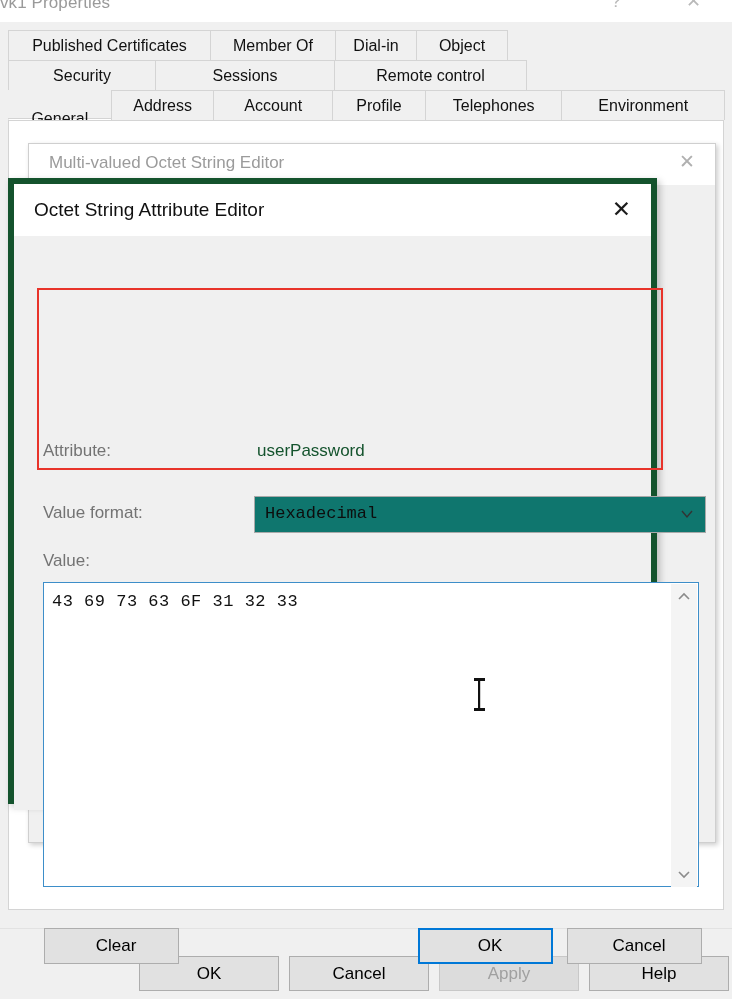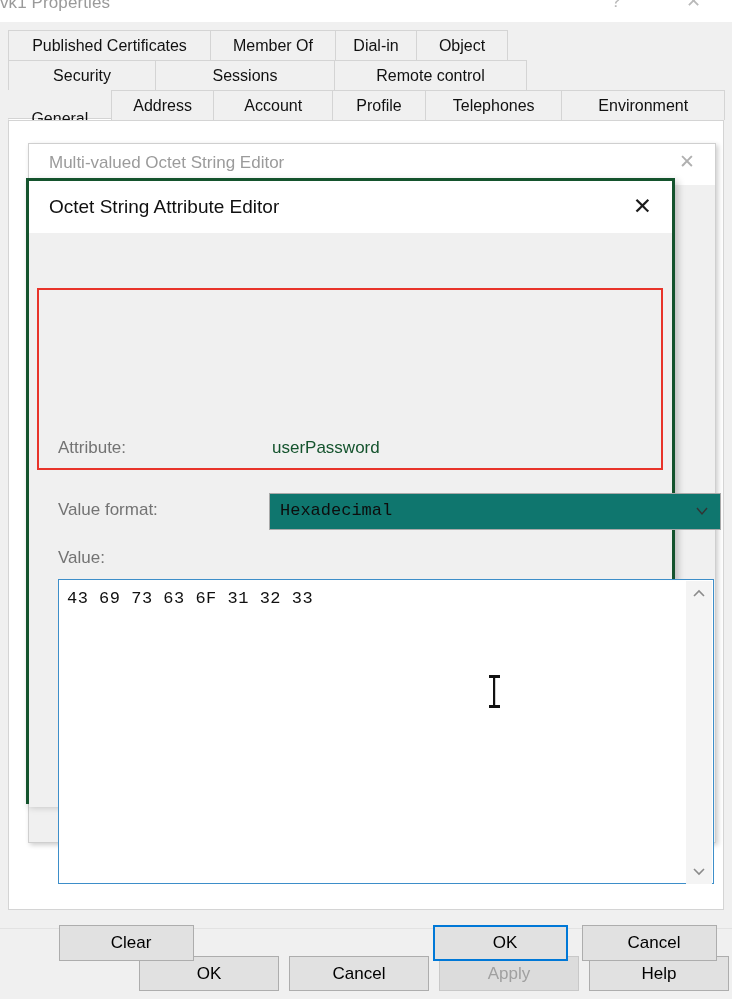--- a/index.html
+++ b/index.html
@@ -170,24 +170,23 @@
     top: 648px;
     width: 136px; height: 35px;
   }
 
   
   .os-dialog {
     position: absolute;
     left: 8px; top: 178px;
     width: 649px; height: 626px;
     background: #f0f0f0;
-    border: 3px solid #14532d;
+    border: 6px solid #14532d;
     box-shadow: 3px 3px 7px rgba(0,0,0,0.22);
     box-sizing: border-box;
-    margin-left: 18px;
   }
   .os-titlebar {
     position: absolute;
     left: 0; top: 0;
     width: 100%; height: 52px;
     background: #ffffff;
     box-sizing: border-box;
   }
   .os-title {
     position: absolute;

